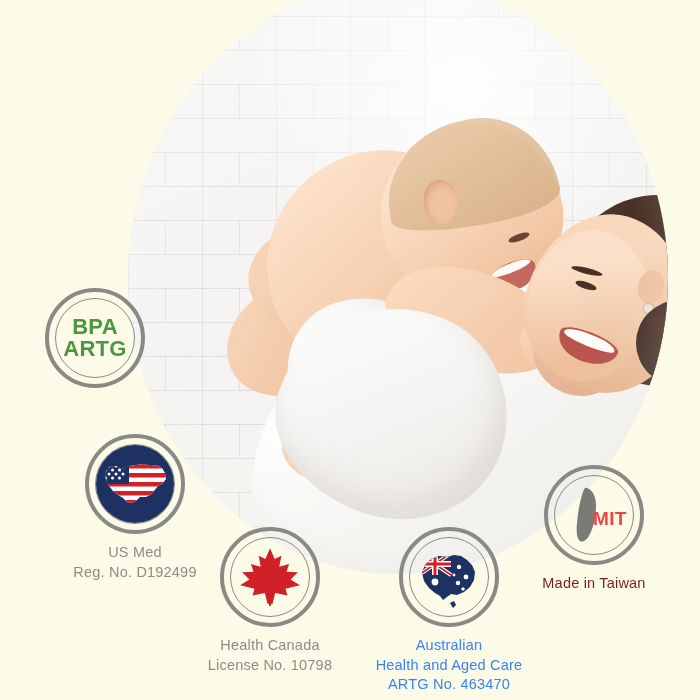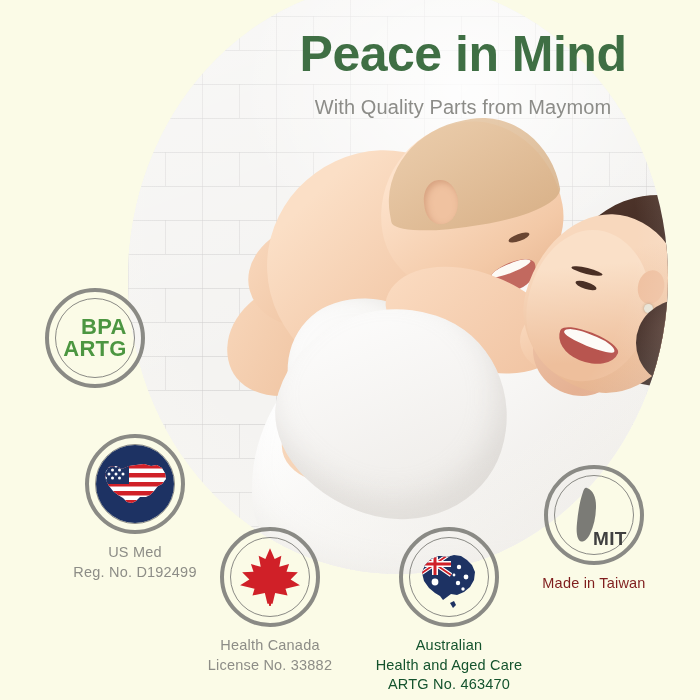--- a/index.html
+++ b/index.html
@@ -385,21 +385,21 @@
     white-space: pre-line;
     letter-spacing: .2px;
   }
 
   
   .bpa-text {
     font-size: 22px;
     font-weight: bold;
     line-height: 1.02;
     letter-spacing: .3px;
-    text-align: right;
+    text-align: center;
   }
 
   
   .mit-text {
     position: absolute;
     left: 42px;
     top: 36px;
     font-size: 19px;
     font-weight: bold;
     letter-spacing: .3px;
@@ -439,24 +439,20 @@
       <div class="mom-eye e1"></div>
       <div class="mom-ear"></div>
       <div class="mom-earring"></div>
       <div class="mom-smile"></div>
       <div class="mom-bun"></div>
     </div>
 
     <div class="photo-soften"></div>
   </div>
 
-  <div class="headline-block">
-    <h1 class="headline" style="color:#3f6f44">Peace in Mind</h1>
-    <p class="subhead" style="color:#8c8c88">With Quality Parts from Maymom</p>
-  </div>
 
   <div class="badge" style="left:25px; top:288px; width:140px;">
     <div class="badge-ring" style="width:100px;height:100px;border:4px solid #8a8a85;">
       <div class="inner-ring" style="left:6px;top:6px;right:6px;bottom:6px;border:1.5px solid #8a8a85;"></div>
       <div class="badge-art" style="width:84px;height:84px;">
         <div class="bpa-text" style="color:#4c9641;">
           <div>BPA</div>
           <div>ARTG</div>
         </div>
       </div>
@@ -514,21 +510,21 @@
         <svg width="66" height="66" viewBox="0 0 64 64">
           <path fill="#d02028" d="M32 4 L36.5 14.5 L43 11.5 L41 22 L50.5 19.5 L48 27 L59 27.5
                 L52 34.5 L61 40 L47 43.5 L49 50 L37 47.5 L34.5 58 L32 58 L29.5 58 L27 47.5
                 L15 50 L17 43.5 L3 40 L12 34.5 L5 27.5 L16 27 L13.5 19.5 L23 22 L21 11.5
                 L27.5 14.5 Z"></path>
           <rect x="31" y="46" width="2" height="14" fill="#d02028"></rect>
         </svg>
       </div>
     </div>
     <div class="badge-caption" style="color:#8d8d87;">Health Canada
-License No. 33882</div>
+License No. 10798</div>
   </div>
 
   <div class="badge" style="left:374px; top:527px; width:150px;">
     <div class="badge-ring" style="width:100px;height:100px;border:4px solid #8a8a85;">
       <div class="inner-ring" style="left:6px;top:6px;right:6px;bottom:6px;border:1.5px solid #8a8a85;"></div>
       <div class="badge-art" style="width:80px;height:80px;">
         <svg width="80" height="80" viewBox="0 0 80 80">
           <defs>
             <clipPath id="auClip">
               <path d="M16,28 L22,22 L30,19 L38,20 L45,18 L52,19 L58,23 L63,28 L66,35
@@ -552,32 +548,32 @@
             <circle cx="57" cy="40" r="2.4" fill="#ffffff"></circle>
             <circle cx="49" cy="46" r="2.2" fill="#ffffff"></circle>
             <circle cx="54" cy="52" r="1.7" fill="#ffffff"></circle>
             <circle cx="45" cy="38" r="1.4" fill="#ffffff"></circle>
           </g>
 
           <path d="M41,66 L45,64 L47,68 L44,71 Z" fill="#1d3263"></path>
         </svg>
       </div>
     </div>
-    <div class="badge-caption" style="color:#14532d;">Australian
+    <div class="badge-caption" style="color:#3b82f6;">Australian
 Health and Aged Care
 ARTG No. 463470</div>
   </div>
 
   <div class="badge" style="left:519px; top:465px; width:150px;">
     <div class="badge-ring" style="width:100px;height:100px;border:4px solid #8a8a85;">
       <div class="inner-ring" style="left:6px;top:6px;right:6px;bottom:6px;border:1.5px solid #8a8a85;"></div>
       <div class="badge-art" style="width:86px;height:86px;">
         <svg width="86" height="86" viewBox="0 0 86 86">
           <path fill="#7b7b76" d="M36,16 C42,18 45,25 45,34 C45,44 43,54 39,62 C36,68 32,71 29,69
                    C26,67 25,60 26,51 C27,40 29,28 32,20 C33,17 34,15 36,16 Z"></path>
         </svg>
-        <span class="mit-text" style="color:#404040;margin-top:20px;">MIT</span>
+        <span class="mit-text" style="color:#ef4444;">MIT</span>
       </div>
     </div>
     <div class="badge-caption" style="color:#7f1d1d;">Made in Taiwan</div>
   </div>
 
 </div>
 
 </body></html>

